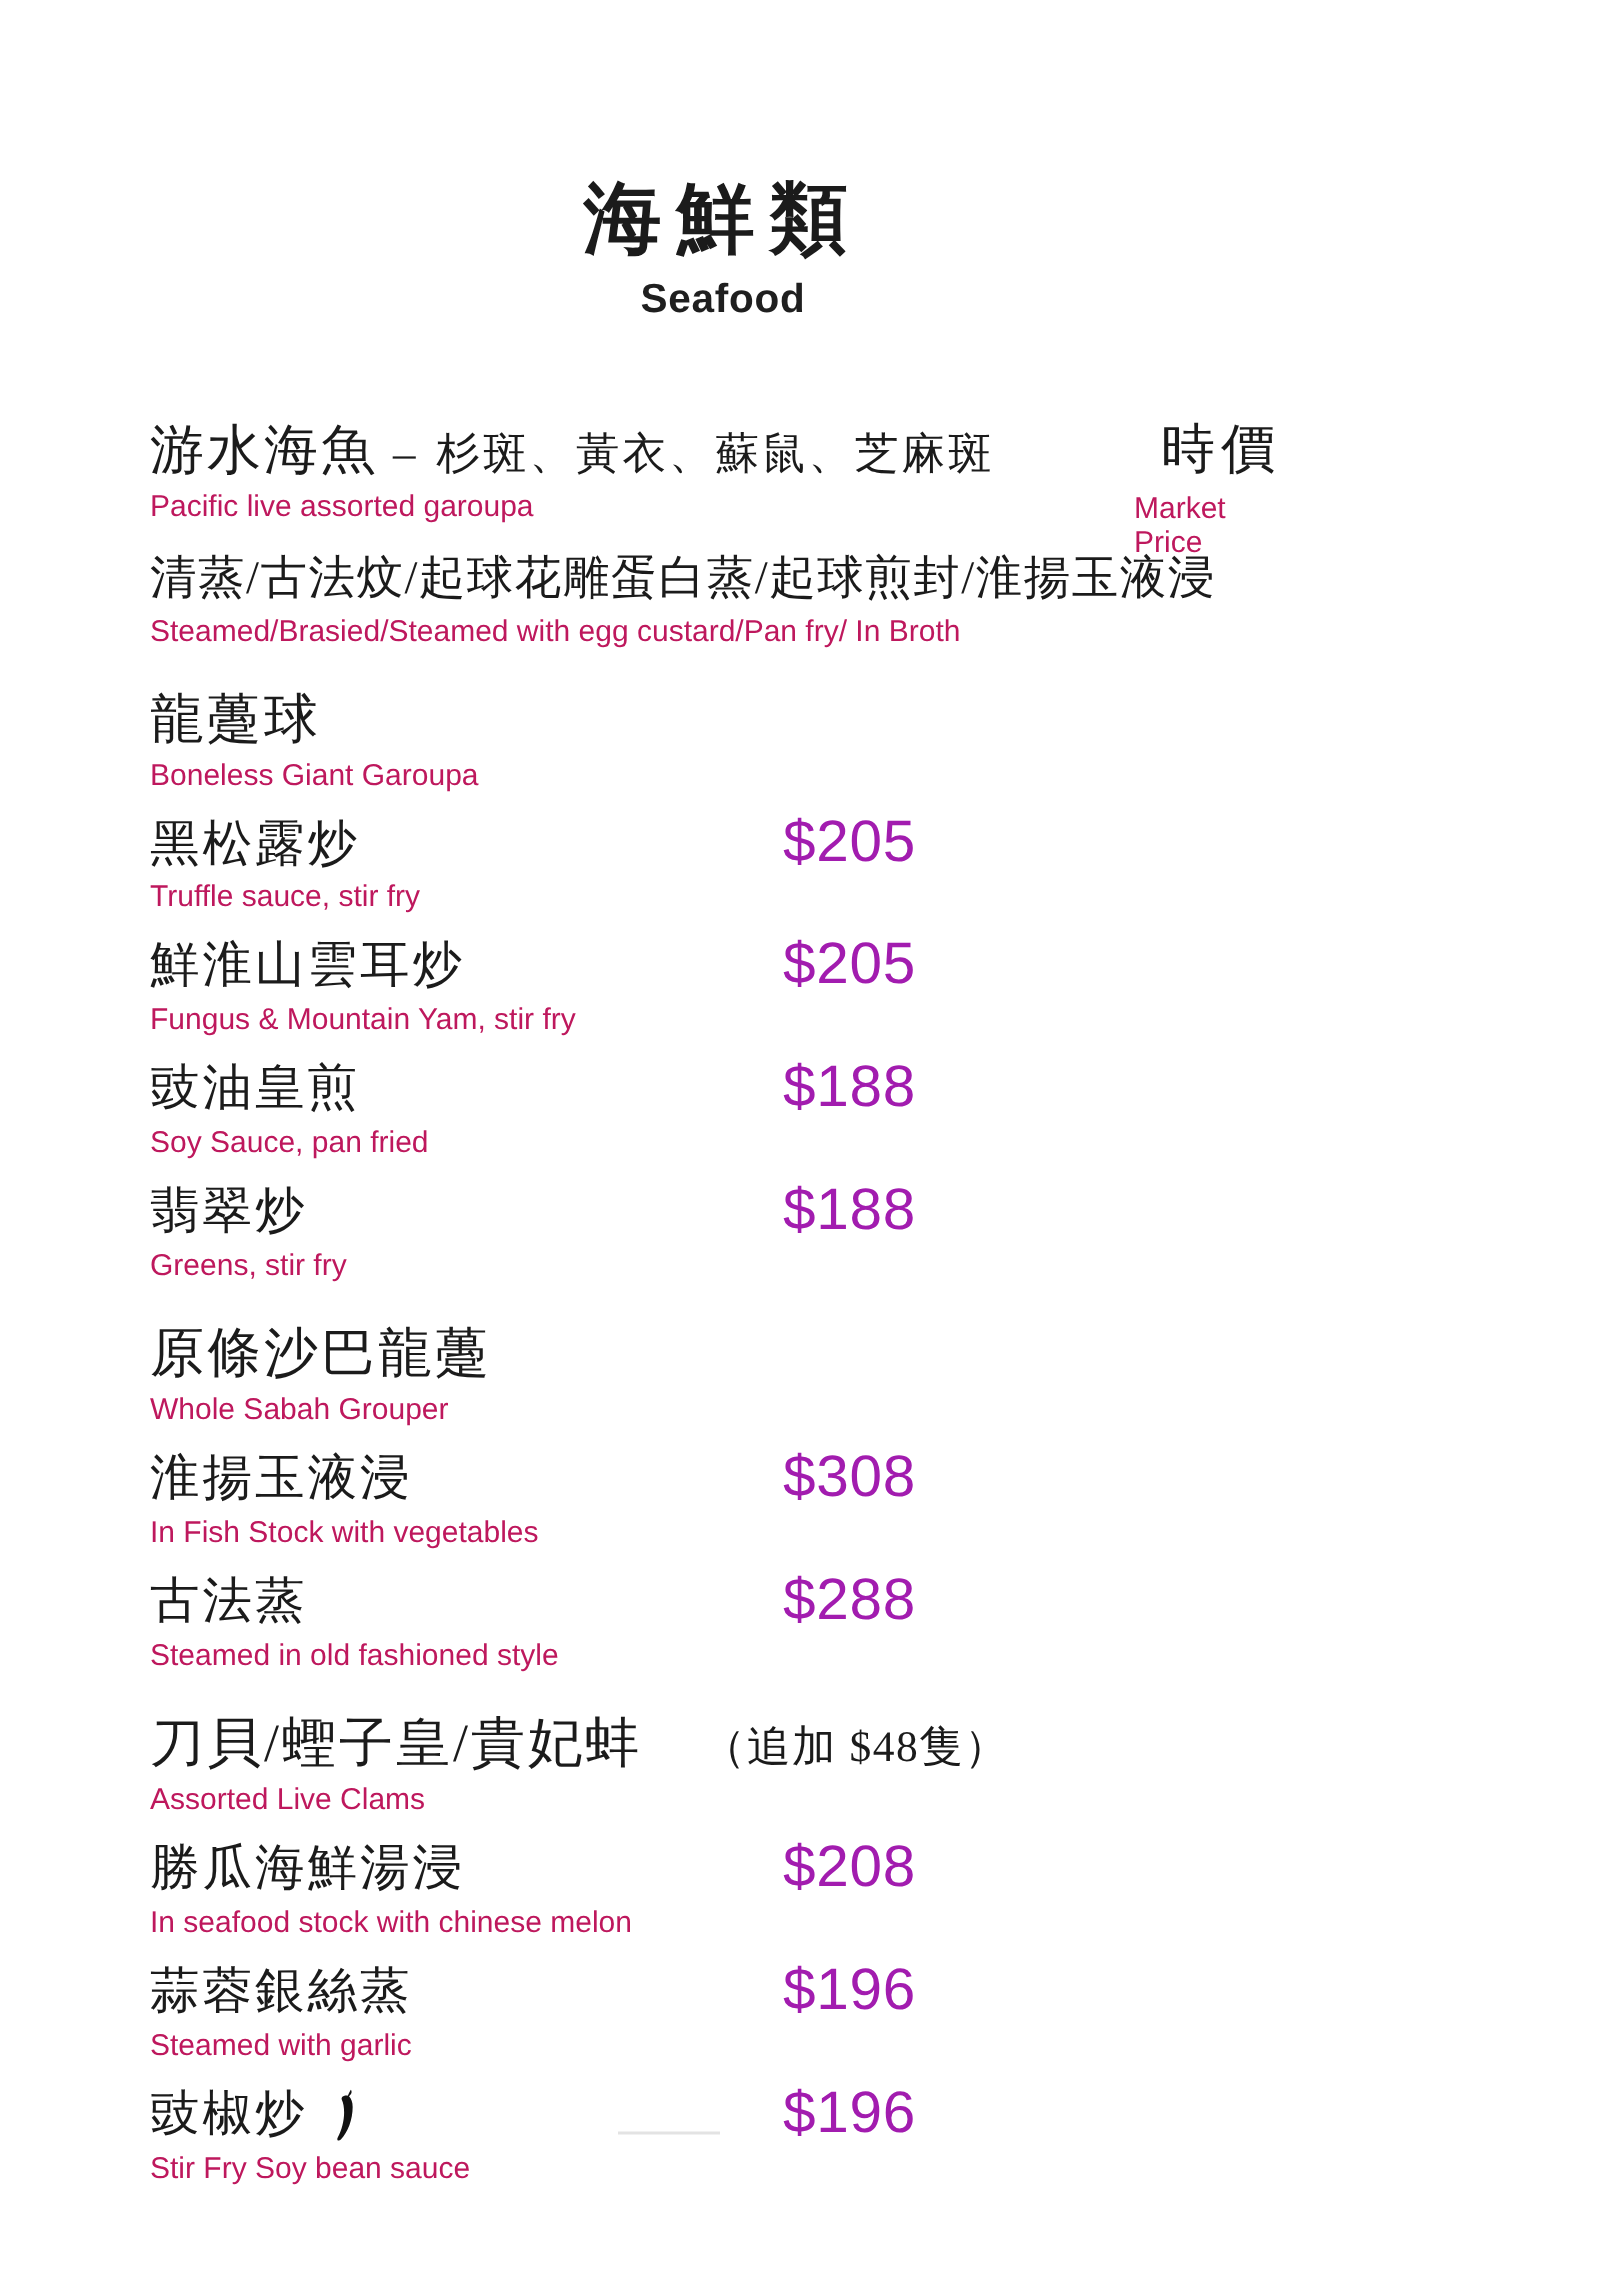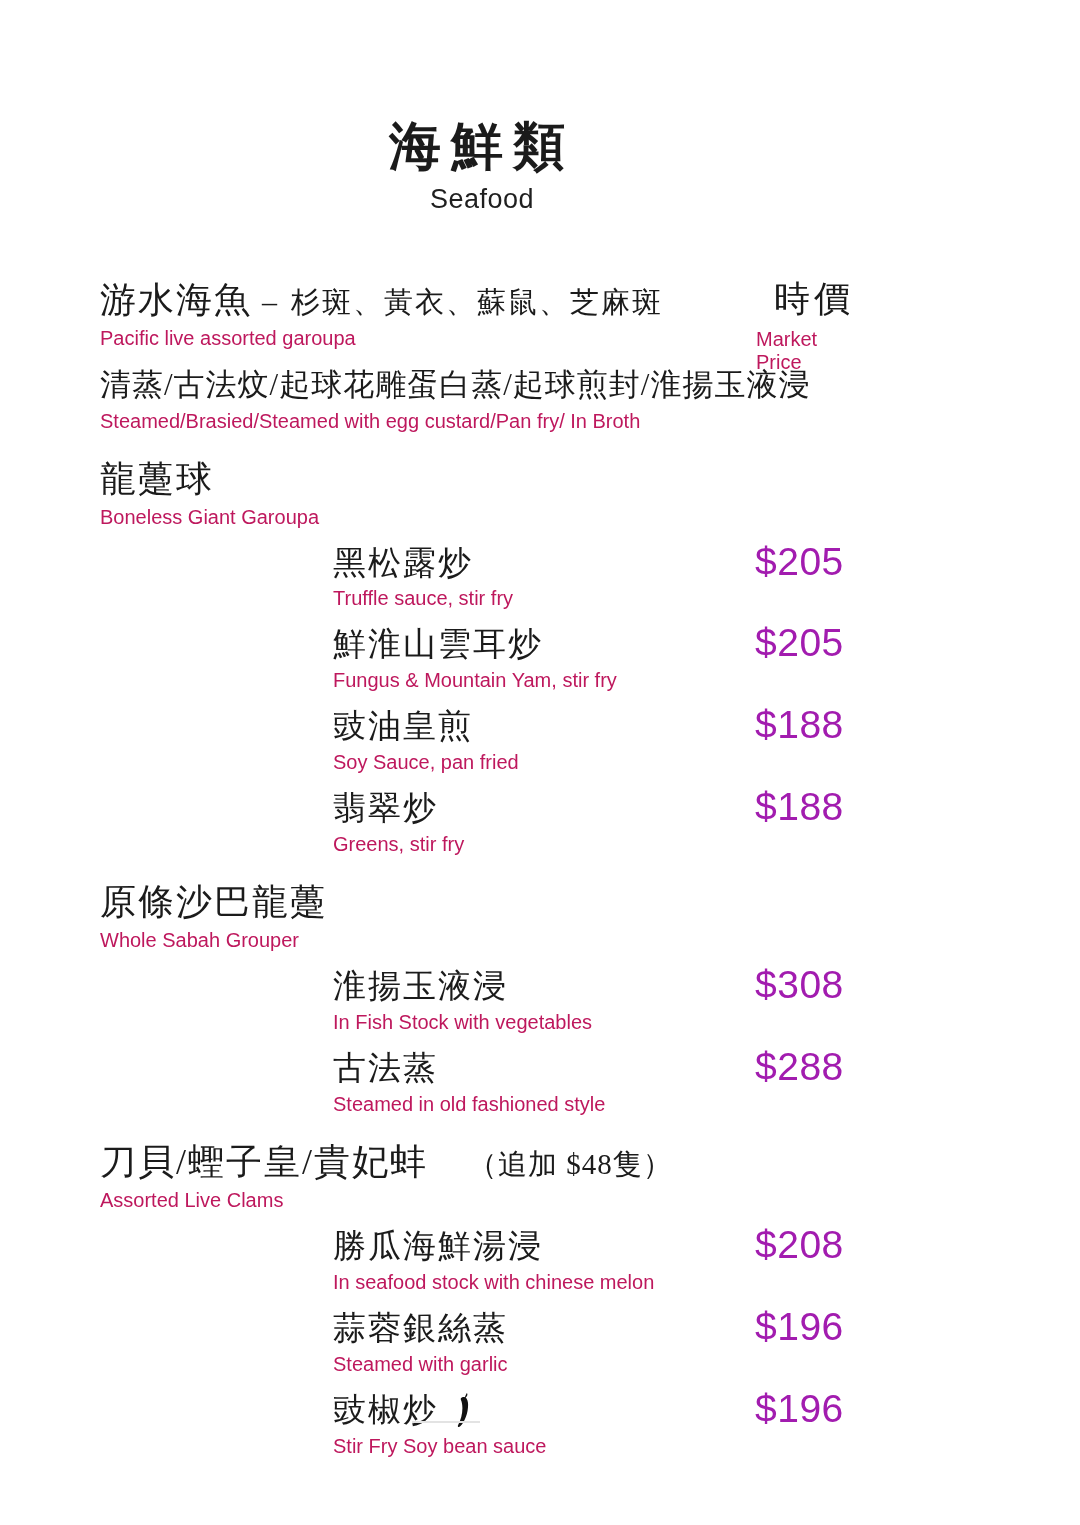--- a/index.html
+++ b/index.html
@@ -11,21 +11,21 @@
     color:#1a1a1a;
     overflow:hidden;
     font-family:"Liberation Sans","DejaVu Sans",sans-serif;
   }
   
   .zh{font-family:"Liberation Serif","DejaVu Serif",serif;color:#1b1b1b;}
   .en{font-family:"Liberation Sans","DejaVu Sans",sans-serif;color:#be185d;}
   
   .title-block{padding-top:116px;text-align:center;}
   .title-zh{font-size:52px;line-height:1.18;font-weight:700;letter-spacing:10px;margin:0;}
-  .title-en{font-size:27px;line-height:1.2;font-weight:400;color:#1f1f1f;margin-top:6px;letter-spacing:.5px;}
+  .title-en{font-size:27px;line-height:1.2;font-weight:700;color:#1f1f1f;margin-top:6px;letter-spacing:.5px;}
   
   .content{padding:0 100px;}
   
   .sec-head{position:relative;}
   .zh-head{font-size:36px;line-height:1.25;letter-spacing:2px;}
   .zh-sub{font-size:29px;letter-spacing:2px;}
   .dash{font-size:30px;margin:0 14px 0 10px;}
   .head-en{font-size:20px;line-height:1.3;margin-top:2px;}
   .suffix{font-size:29px;margin-left:40px;letter-spacing:1px;}
   
@@ -34,21 +34,21 @@
   .head-price .en{font-size:20px;margin-top:9px;}
   
   .methods{margin-top:15px;}
   .zh-methods{font-size:31px;line-height:1.25;letter-spacing:1px;}
   .methods .en{font-size:20px;line-height:1.3;margin-top:3px;}
   
   .gap-title{margin-top:62px;}
   .gap-sec{margin-top:23px;}
   .gap-items{margin-top:13px;}
   
-  .item{position:relative;margin-left:233px;margin-bottom:13px;}
+  .item{position:relative;margin-bottom:13px;}
   .item-zh{font-size:33px;line-height:1.27;letter-spacing:2px;display:flex;align-items:center;}
   .item-en{font-size:20px;line-height:1.3;margin-top:1px;}
   .price{
     position:absolute;left:422px;top:-3px;
     font-size:39px;font-weight:400;color:#a21caf;
     font-family:"Liberation Sans","DejaVu Sans",sans-serif;
     letter-spacing:0.5px;
   }
   .chili{width:17px;height:38px;margin-left:16px;display:inline-block;}
   

